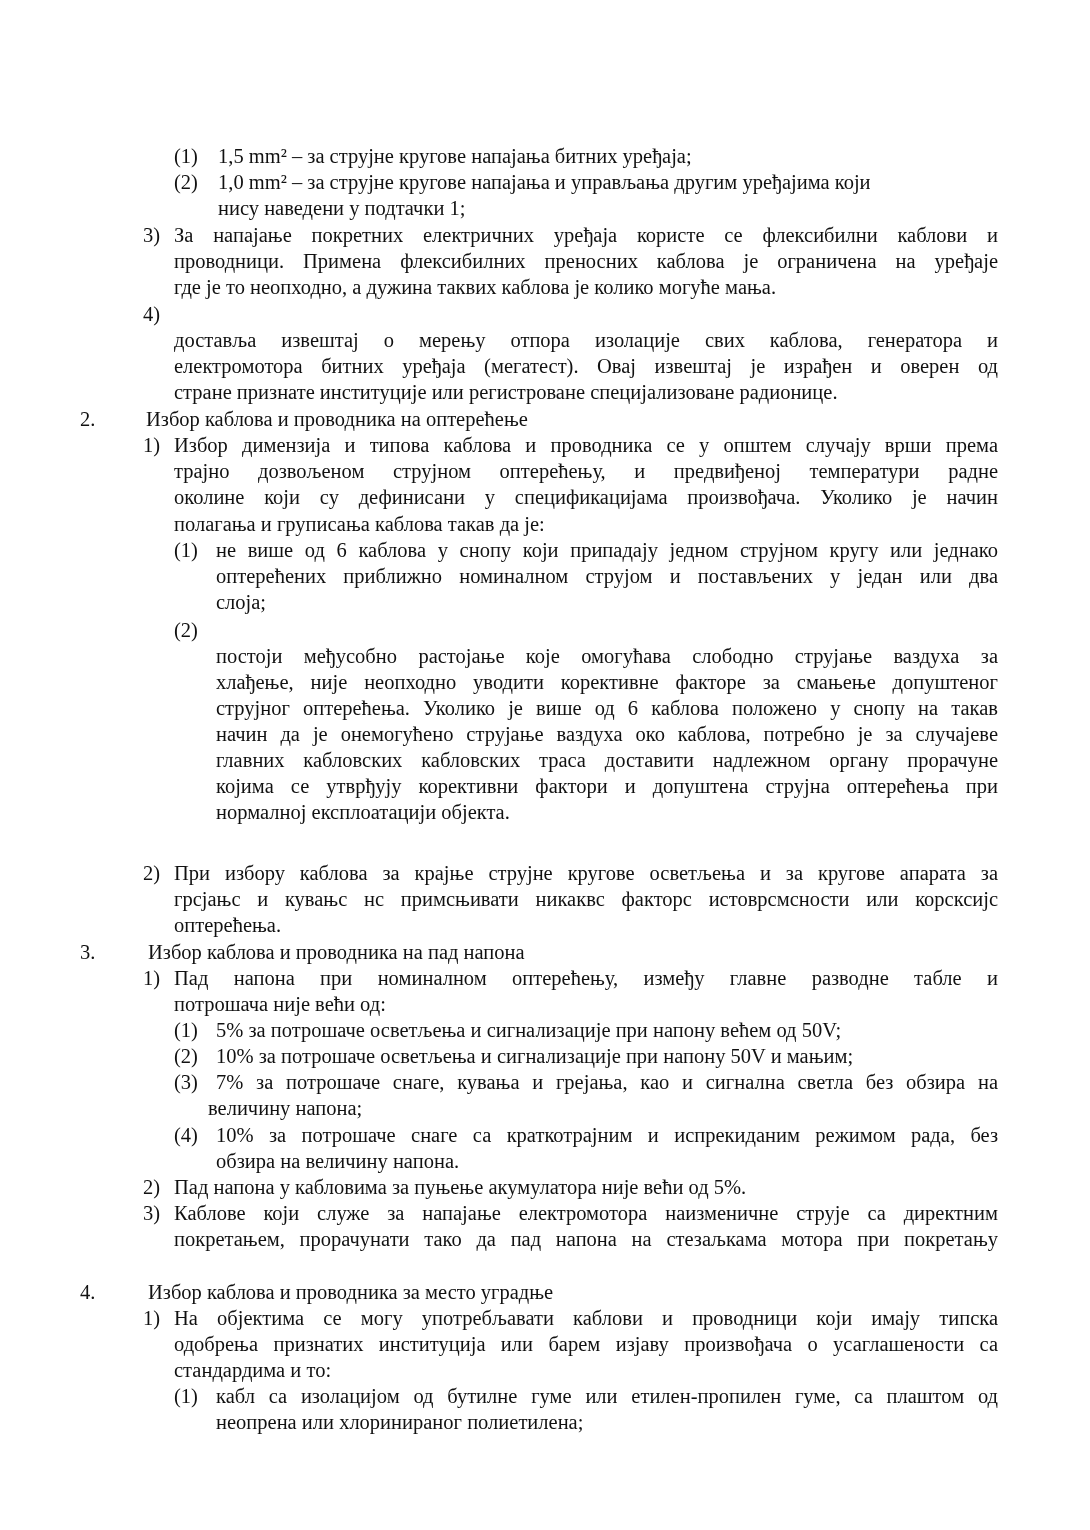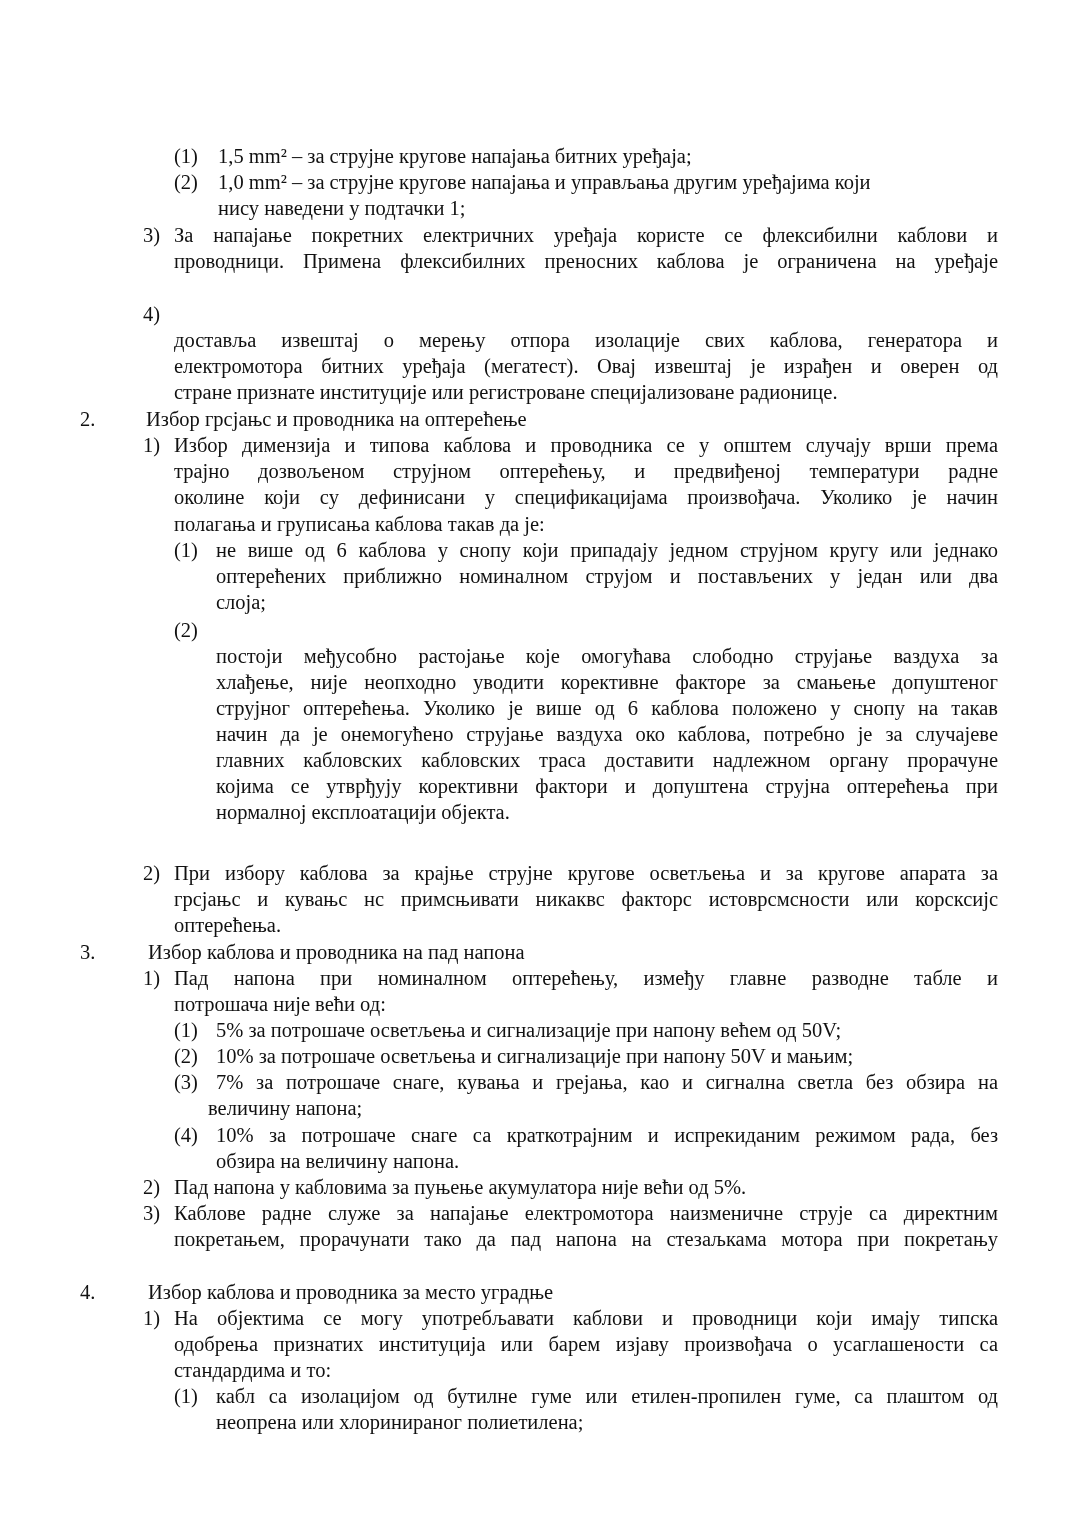--- a/index.html
+++ b/index.html
@@ -18,28 +18,29 @@
   <span class="mk" style="left:174px;top:144px">(1)</span>
   <div class="ln" style="left:218px;top:144px;width:780px">1,5 mm² – за струјне кругове напајања битних уређаја;</div>
 
   <span class="mk" style="left:174px;top:170px">(2)</span>
   <div class="ln" style="left:218px;top:170px;width:780px">1,0 mm² – за струјне кругове напајања и управљања другим уређајима који</div>
   <div class="ln" style="left:218px;top:196px;width:780px">нису наведени у подтачки 1;</div>
 
   <span class="mk" style="left:143px;top:223px">3)</span>
   <div class="ln j" style="left:174px;top:223px;width:824px">За напајање покретних електричних уређаја користе се флексибилни каблови и</div>
   <div class="ln j" style="left:174px;top:249px;width:824px">проводници. Примена флексибилних преносних каблова је ограничена на уређаје</div>
+  <div class="ln" style="left:174px;top:275px;width:824px">где је то неопходно, а дужина таквих каблова је колико могуће мања.</div>
 
   <span class="mk" style="left:143px;top:302px">4)</span>
   <div class="ln j" style="left:174px;top:328px;width:824px">доставља извештај о мерењу отпора изолације свих каблова, генератора и</div>
   <div class="ln j" style="left:174px;top:354px;width:824px">електромотора битних уређаја (мегатест). Овај извештај је израђен и оверен од</div>
   <div class="ln" style="left:174px;top:380px;width:824px">стране признате институције или регистроване специјализоване радионице.</div>
 
   <span class="mk" style="left:80px;top:407px">2.</span>
-  <div class="ln" style="left:146px;top:407px">Избор грсјањс и проводника на оптерећење</div>
+  <div class="ln" style="left:146px;top:407px">Избор каблова и проводника на оптерећење</div>
 
   <span class="mk" style="left:143px;top:433px">1)</span>
   <div class="ln j" style="left:174px;top:433px;width:824px">Избор димензија и типова каблова и проводника се у општем случају врши према</div>
   <div class="ln j" style="left:174px;top:459px;width:824px">трајно дозвољеном струјном оптерећењу, и предвиђеној температури радне</div>
   <div class="ln j" style="left:174px;top:485px;width:824px">околине који су дефинисани у спецификацијама произвођача. Уколико је начин</div>
   <div class="ln" style="left:174px;top:512px;width:824px">полагања и груписања каблова такав да је:</div>
 
   <span class="mk" style="left:174px;top:538px">(1)</span>
   <div class="ln j" style="left:216px;top:538px;width:782px">не више од 6 каблова у снопу који припадају једном струјном кругу или једнако</div>
   <div class="ln j" style="left:216px;top:564px;width:782px">оптерећених приближно номиналном струјом и постављених у један или два</div>
@@ -77,21 +78,21 @@
   <div class="ln" style="left:208px;top:1096px;width:782px">величину напона;</div>
 
   <span class="mk" style="left:174px;top:1123px">(4)</span>
   <div class="ln j" style="left:216px;top:1123px;width:782px">10% за потрошаче снаге са краткотрајним и испрекиданим режимом рада, без</div>
   <div class="ln" style="left:216px;top:1149px;width:782px">обзира на величину напона.</div>
 
   <span class="mk" style="left:143px;top:1175px">2)</span>
   <div class="ln" style="left:174px;top:1175px;width:824px">Пад напона у кабловима за пуњење акумулатора није већи од 5%.</div>
 
   <span class="mk" style="left:143px;top:1201px">3)</span>
-  <div class="ln j" style="left:174px;top:1201px;width:824px">Каблове радне служе за напајање електромотора наизменичне струје са директним</div>
+  <div class="ln j" style="left:174px;top:1201px;width:824px">Каблове који служе за напајање електромотора наизменичне струје са директним</div>
   <div class="ln j" style="left:174px;top:1227px;width:824px">покретањем, прорачунати тако да пад напона на стезаљкама мотора при покретању</div>
 
   <span class="mk" style="left:80px;top:1280px">4.</span>
   <div class="ln" style="left:148px;top:1280px">Избор каблова и проводника за место уградње</div>
 
   <span class="mk" style="left:143px;top:1306px">1)</span>
   <div class="ln j" style="left:174px;top:1306px;width:824px">На објектима се могу употребљавати каблови и проводници који имају типска</div>
   <div class="ln j" style="left:174px;top:1332px;width:824px">одобрења признатих институција или барем изјаву произвођача о усаглашености са</div>
   <div class="ln" style="left:174px;top:1358px;width:824px">стандардима и то:</div>
 

